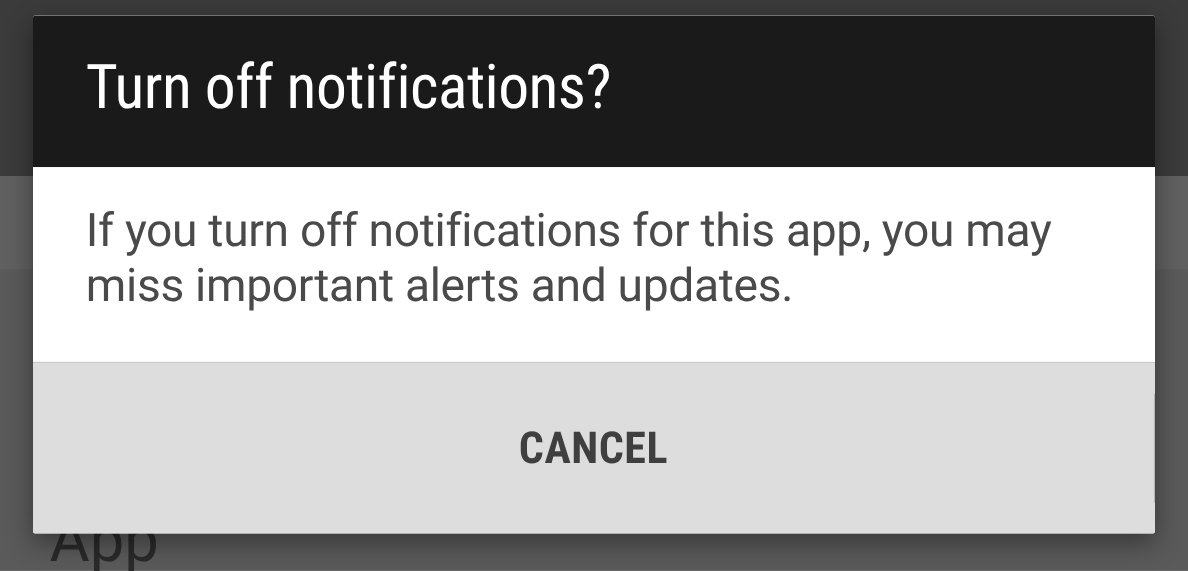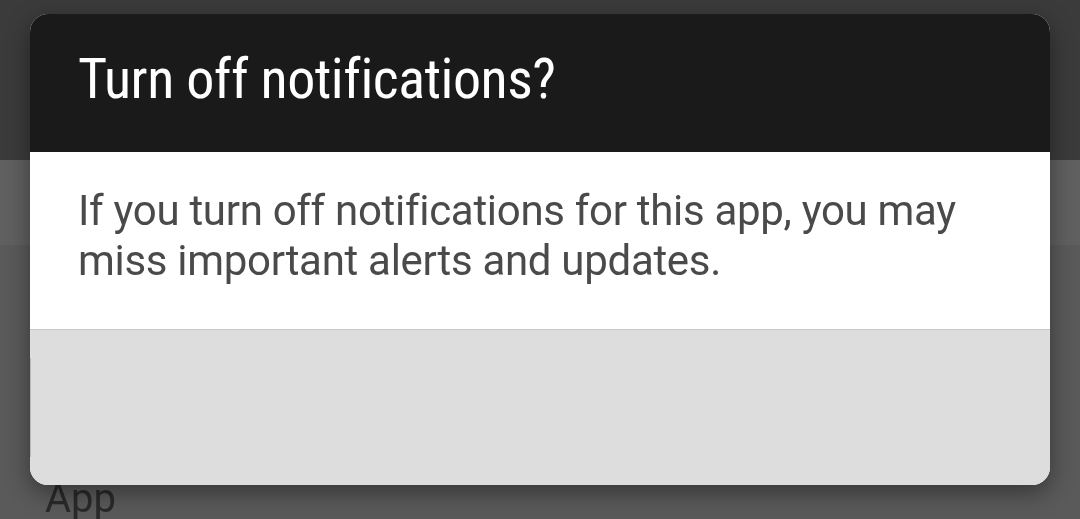--- a/index.html
+++ b/index.html
@@ -29,31 +29,31 @@
       left: 0;
       right: 0;
       height: 85px;
       background: #606060;
     }
     .bg-text {
       position: absolute;
       bottom: 0;
       left: 45px;
       color: #2a2a2a;
-      font-size: 40px;
+      font-size: 56px;
       font-weight: 400;
       line-height: 1;
     }
     .dialog {
       position: absolute;
       top: 14px;
       left: 30px;
       right: 30px;
       background: #ffffff;
-      border-radius: 18px;
+      border-radius: 2px;
       overflow: hidden;
       box-shadow: 0 8px 24px rgba(0,0,0,0.4);
     }
     .dialog-header {
       background: #1a1a1a;
       padding: 32px 48px 40px 48px;
     }
     .dialog-title {
       color: #ffffff;
       font-family: 'Roboto Condensed', 'Arial Narrow', sans-serif;
@@ -108,15 +108,16 @@
 <div class="bg-text">App</div>
 
 <div class="dialog">
   <div class="dialog-header">
     <h1 class="dialog-title">Turn off notifications?</h1>
   </div>
   <div class="dialog-body">
     <p class="dialog-message">If you turn off notifications for this app, you may miss important alerts and updates.</p>
   </div>
   <div class="dialog-actions">
+    <button class="dialog-button">CANCEL</button>
     <div class="button-divider"></div>
   </div>
 </div>
 
 </body></html>

